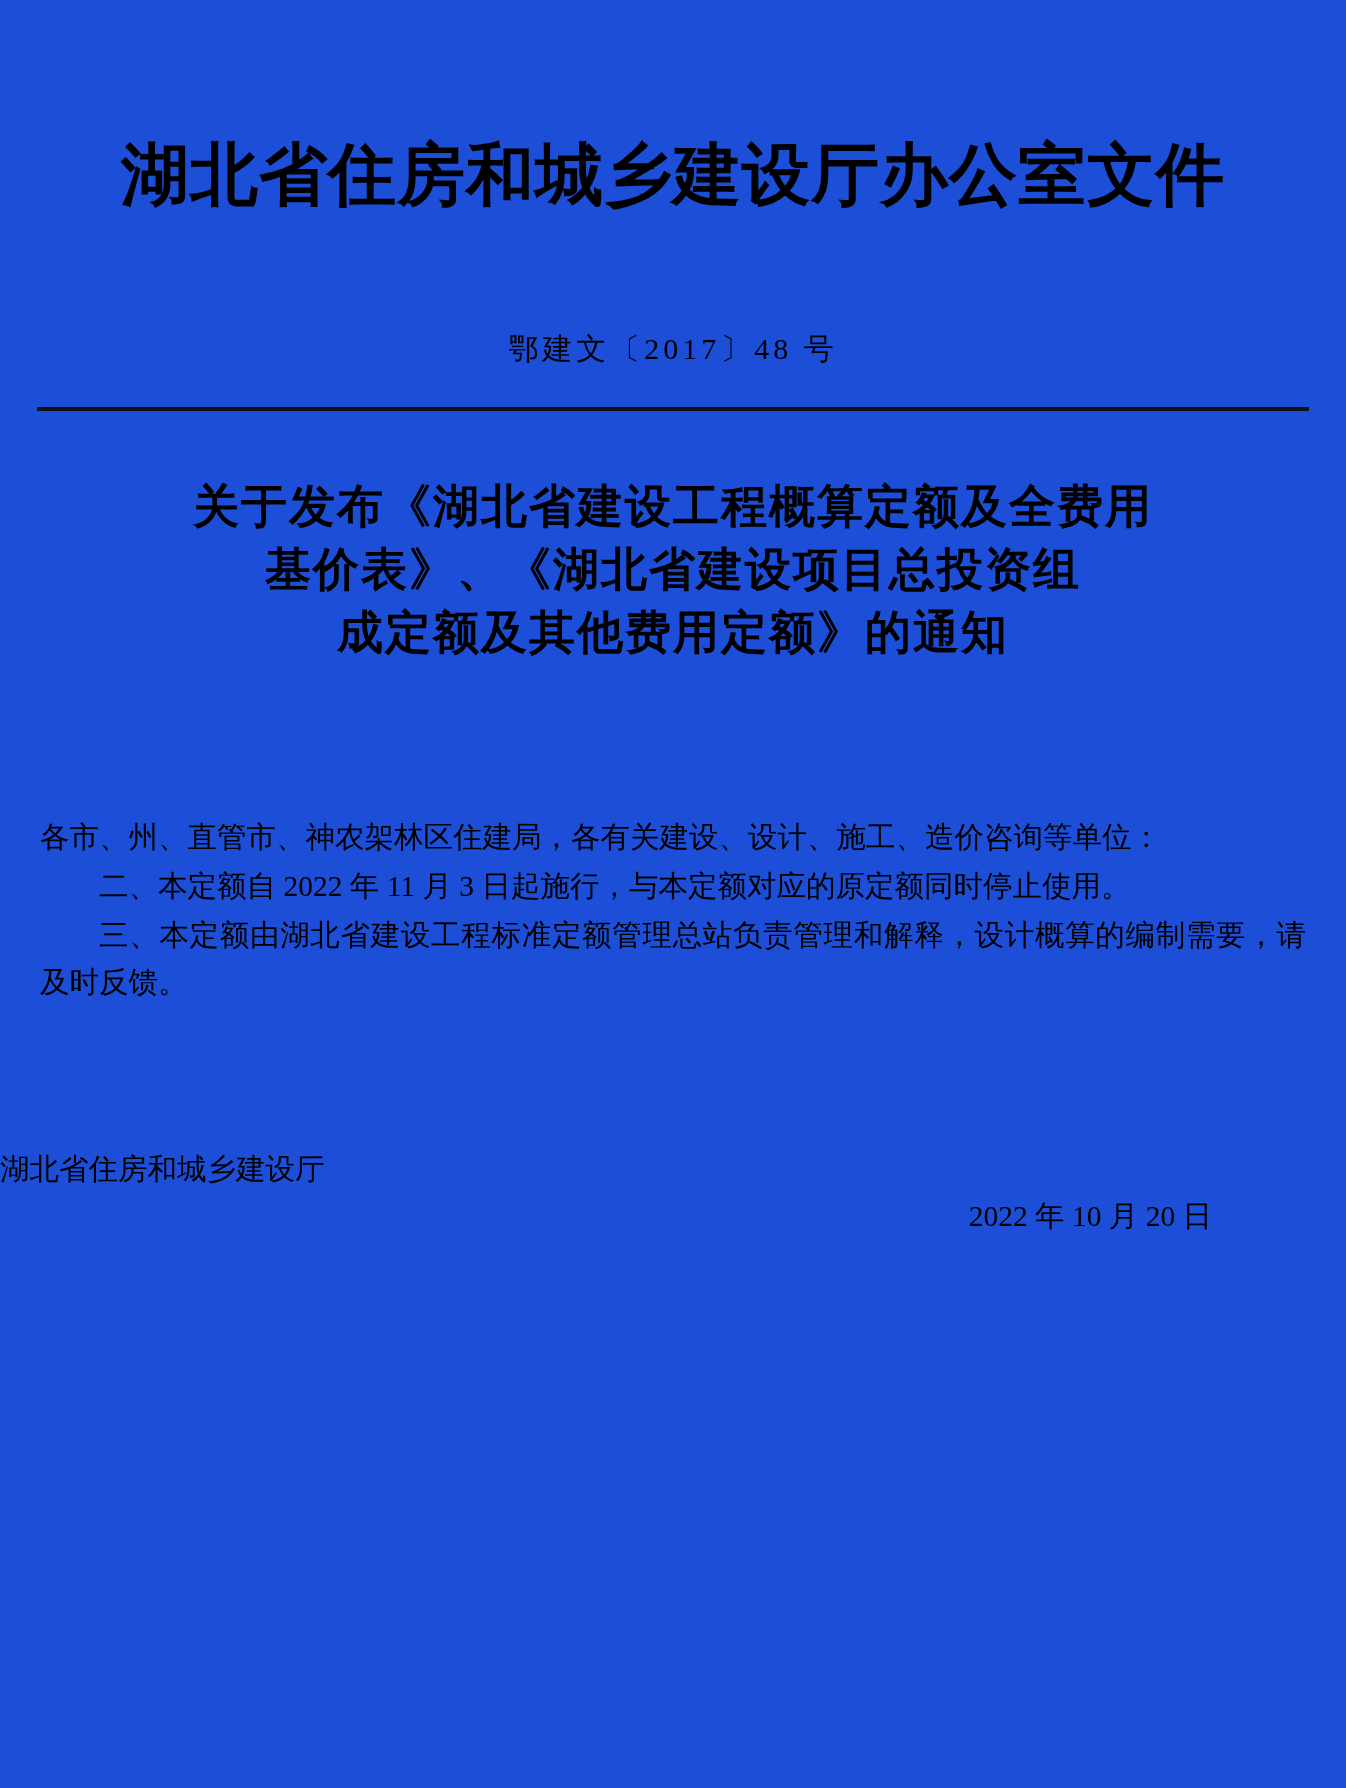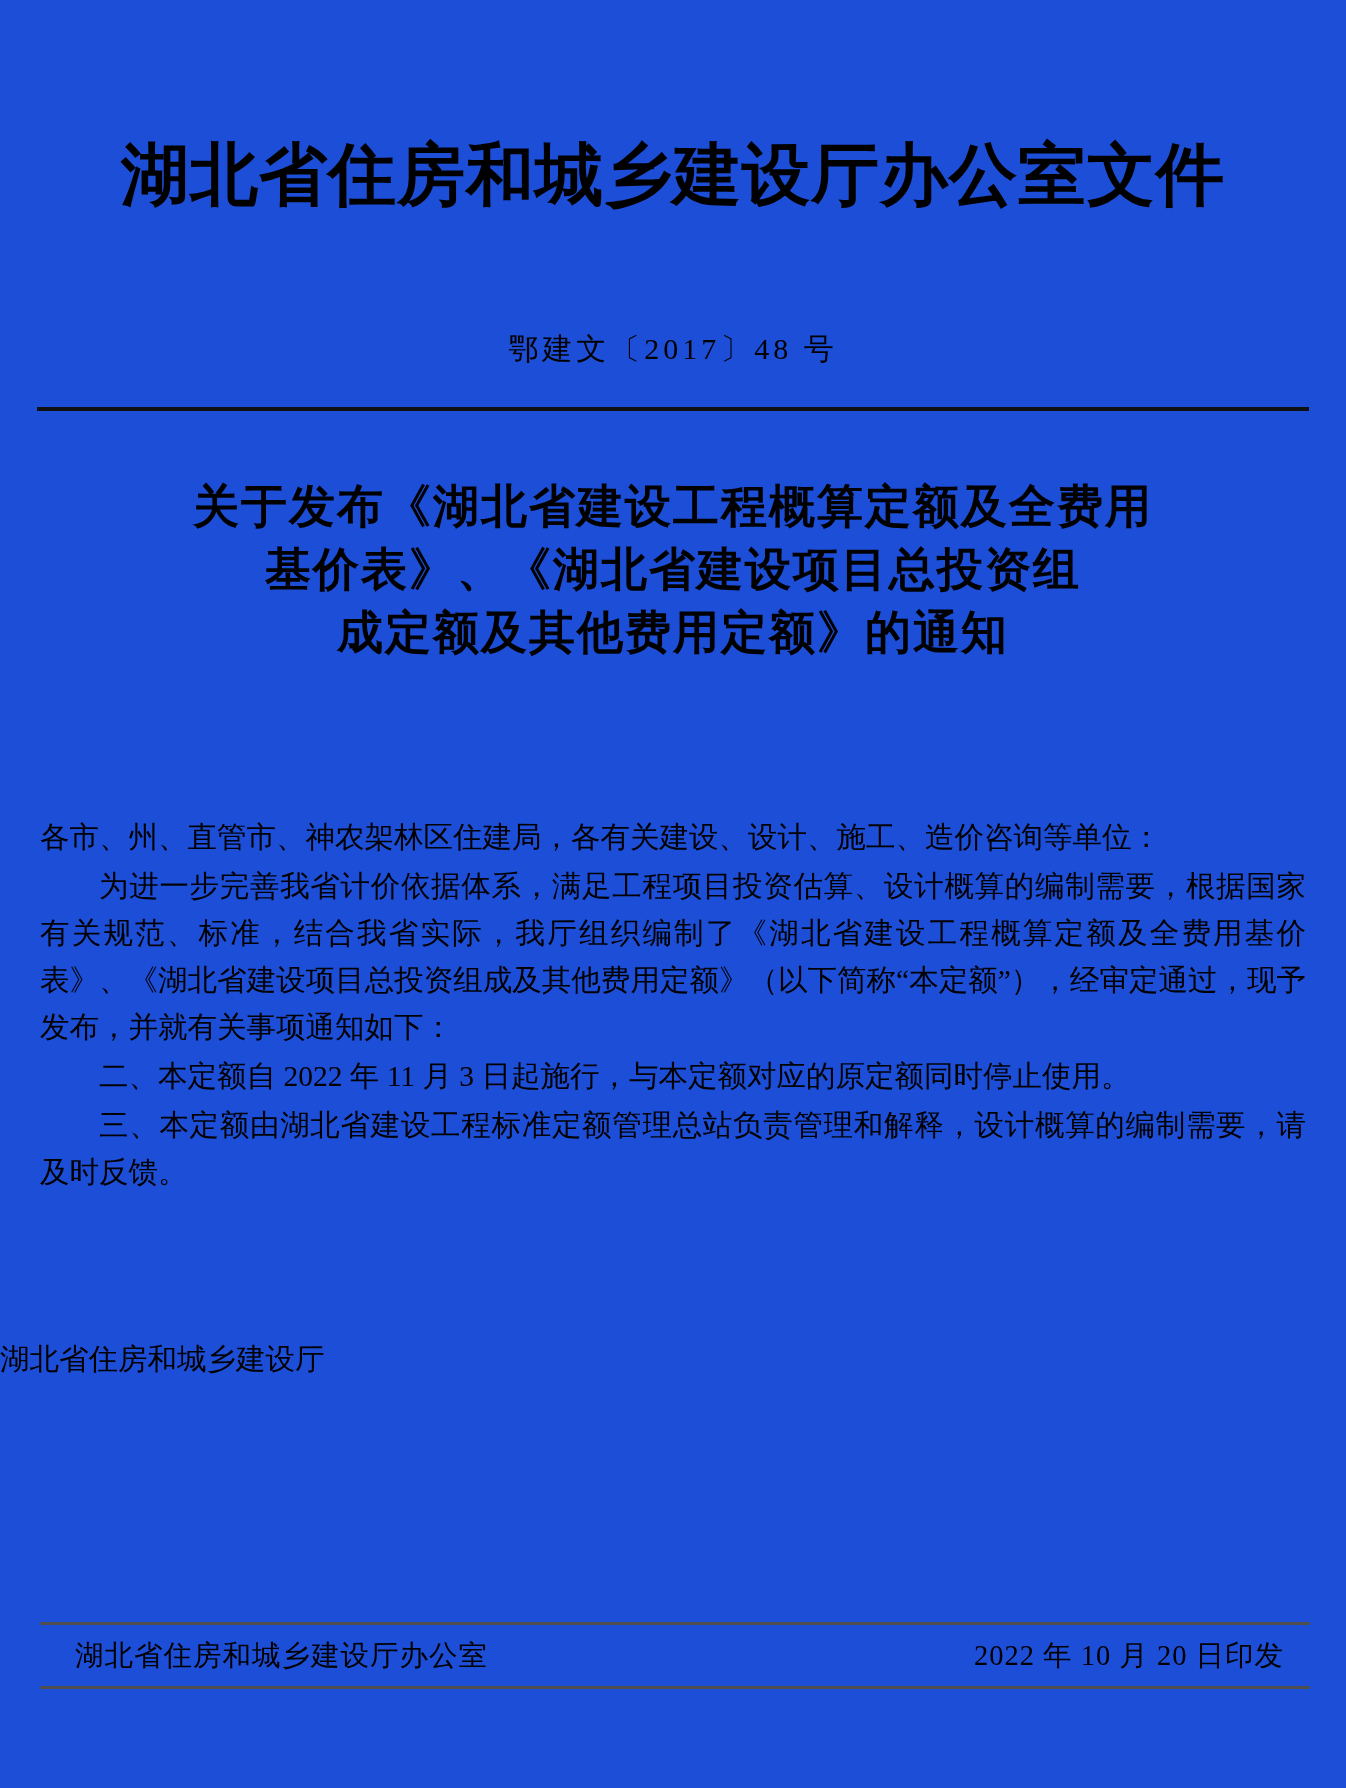--- a/index.html
+++ b/index.html
@@ -104,31 +104,23 @@
   <div class="header-rule"></div>
 
   <div class="main-title">
     <div class="title-line">关于发布《湖北省建设工程概算定额及全费用</div>
     <div class="title-line">基价表》、《湖北省建设项目总投资组</div>
     <div class="title-line">成定额及其他费用定额》的通知</div>
   </div>
 
   <div class="doc-body">
     <p class="salutation">各市、州、直管市、神农架林区住建局，各有关建设、设计、施工、造价咨询等单位：</p>
-    <p class="para">为进一步完善我省计价依据体系，满足工程项目投资估算、设计概算的编制需要，根据国家有关规范、标准，结合我省实际，我厅组织编制了《湖北省建设工程概算定额及全费用基价表》、《湖北省建设项目总投资组成及其他费用定额》（以下简称“本定额”），经审定通过，现予发布，并就有关事项通知如下：</p>
     <p class="para">二、本定额自 2022 年 11 月 3 日起施行，与本定额对应的原定额同时停止使用。</p>
     <p class="para">三、本定额由湖北省建设工程标准定额管理总站负责管理和解释，设计概算的编制需要，请及时反馈。</p>
   </div>
 
   <div class="signature">
     <div class="sig-org">湖北省住房和城乡建设厅</div>
+    <div class="sig-date">2022 年 10 月 20 日</div>
   </div>
 
-  <div class="footer">
-    <div class="footer-rule"></div>
-    <div class="footer-row">
-      <span class="footer-left">湖北省住房和城乡建设厅办公室</span>
-      <span class="footer-right">2022 年 10 月 20 日印发</span>
-    </div>
-    <div class="footer-rule"></div>
-  </div>
 
 </div>
 
 </body></html>

